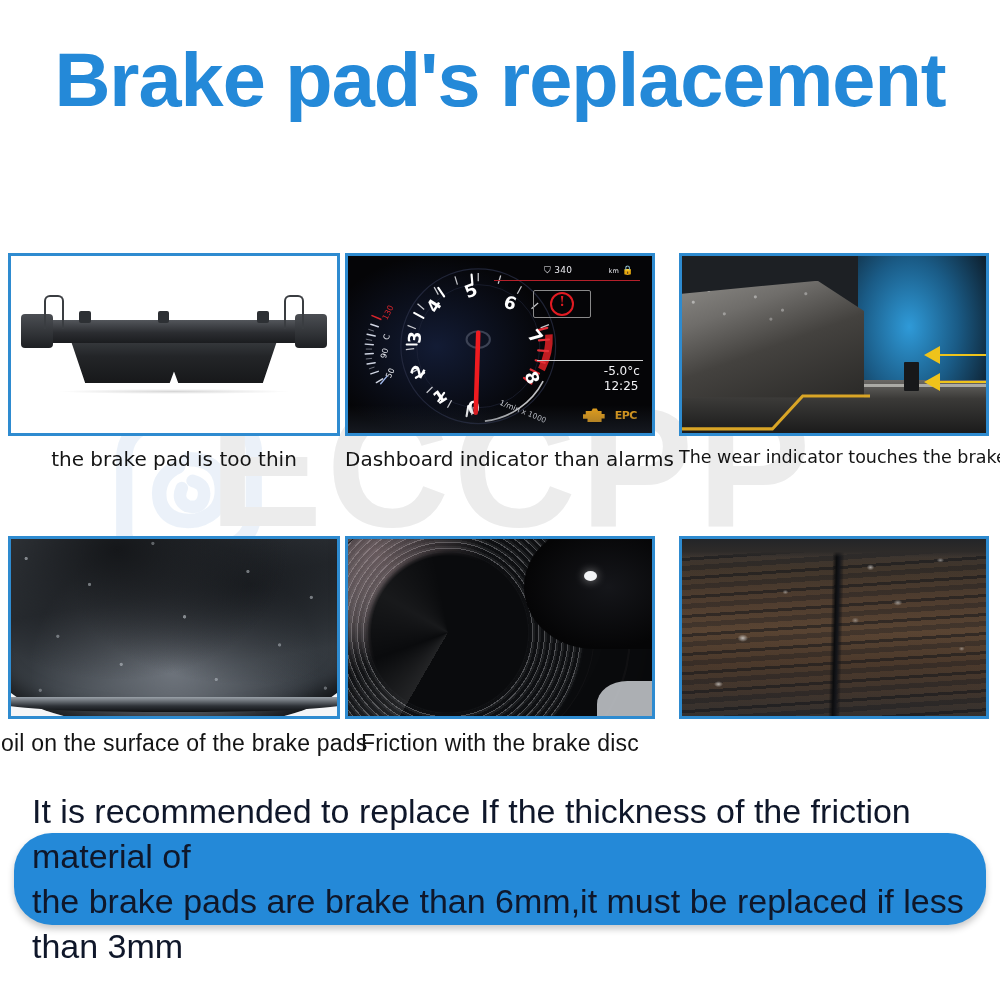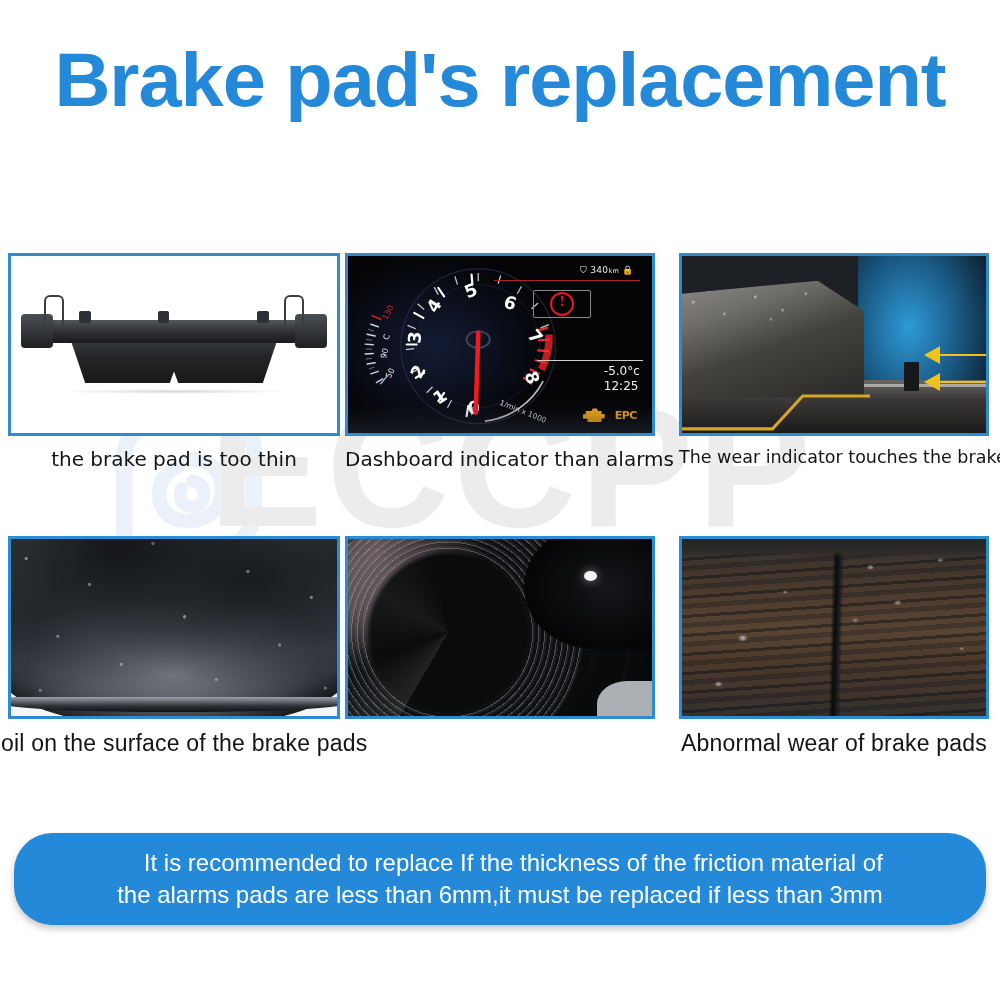--- a/index.html
+++ b/index.html
@@ -119,21 +119,21 @@
   .tach svg{width:100%;height:100%;display:block;}
   .tempgauge{
     position:absolute; left:-2%; top:26%; width:32%; height:56%;
   }
   .tempgauge svg{width:100%;height:100%;display:block;}
   .dash-range{
     position:absolute; right:6%; top:5%;
     color:#e9e9ee; font-size:9px; letter-spacing:.3px;
     font-family:"DejaVu Sans", sans-serif; white-space:nowrap;
   }
-  .dash-range .km{font-size:6.5px;}
+  .dash-range .km{font-size:6.5px;margin-left:36px;}
   .dash-redline{
     position:absolute; right:4%; top:13.5%; width:48%; height:1px;
     background:#b4202a;
   }
   .brake-warn{
     position:absolute; right:20%; top:19%;
     width:56px; height:26px;
     border:1.5px solid #8a8a8a; border-radius:2px;
     display:flex; align-items:center; justify-content:center;
   }
@@ -363,23 +363,23 @@
   #banner{
     position:absolute; left:14px; top:833px;
     width:972px; height:92px;
     background:#2489d8;
     border-radius:38px;
     box-shadow:0 4px 7px rgba(0,0,0,.22);
     display:flex; align-items:center; justify-content:center;
     z-index:3;
   }
   #banner-text{
-    color:#ffffff; text-align:right;
+    color:#0f172a; text-align:left;
     font-family:"Liberation Sans Narrow","Liberation Sans", sans-serif;
-    font-size:24px; line-height:1.32; letter-spacing:0px;
+    font-size:34px; line-height:1.32; letter-spacing:0px;
     padding:0 18px;
   }
 </style>
 </head>
 <body>
 
 <div id="watermark">
   <div id="wm-mark">
     <svg viewBox="0 0 100 100" aria-hidden="true">
       <path d="M30 14 L70 14 Q84 14 86 28 L86 62 Q86 80 68 84 L36 90 Q18 92 14 76 L14 34 Q14 18 30 14 Z" fill="none" stroke="#dbe7f5" stroke-width="9" stroke-linejoin="round"></path>
@@ -580,34 +580,34 @@
         <div class="rotor-face"></div>
         <div class="rotor-band"></div>
         <div class="rotor-shine"></div>
         <div class="rotor-groove g1"></div>
         <div class="rotor-groove g2"></div>
         <div class="rotor-dark"></div>
         <div class="rotor-spot"></div>
         <div class="rotor-corner"></div>
       </div>
     </div>
+    <div class="caption cap-2">Friction with the brake disc</div>
   </div>
 
   <div class="cell c3">
     <div class="frame">
       <div class="abn">
         <div class="abn-base"></div>
         <div class="abn-stripes"></div>
         <div class="abn-chips"></div>
         <div class="abn-groove"></div>
         <div class="abn-top"></div>
       </div>
     </div>
-    <div class="caption cap-3">Abnormal wear of brake pads</div>
   </div>
 </div>
 
 <div id="banner">
   <div id="banner-text">
     <div>It is recommended to replace If the thickness of the friction material of</div>
-    <div>the alarms pads are less than 6mm,it must be replaced if less than 3mm</div>
+    <div>the brake pads are brake than 6mm,it must be replaced if less than 3mm</div>
   </div>
 </div>
 
 </body></html>

